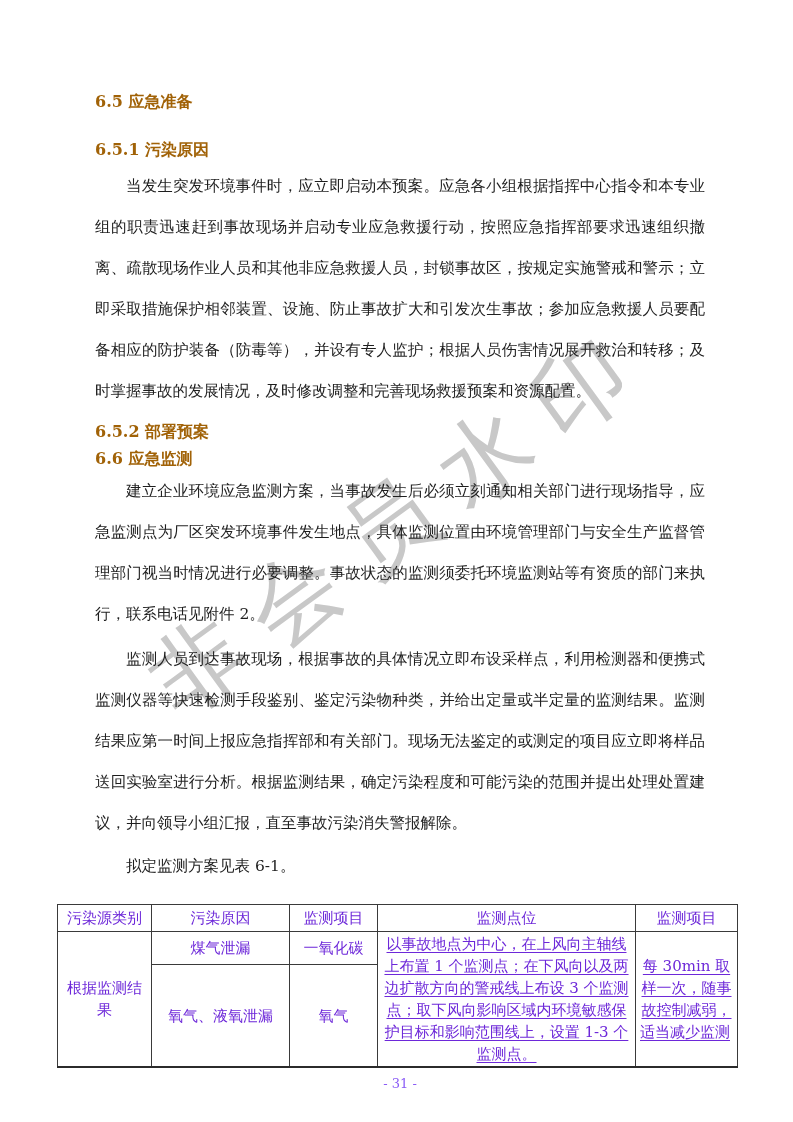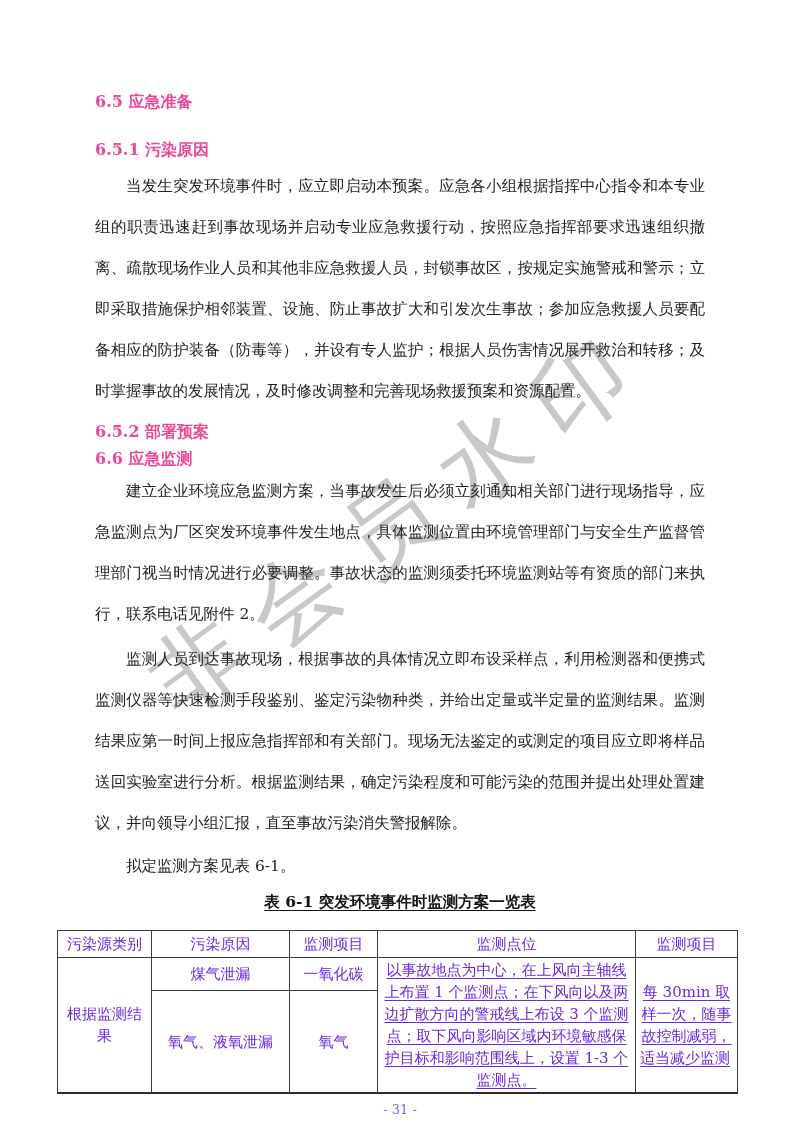--- a/index.html
+++ b/index.html
@@ -28,21 +28,21 @@
   .content{
     position:relative;
     z-index:1;
     padding:92px 88px 0 95px;
   }
   h1.sec, h2.sec{
     font-size:16px;
     line-height:20px;
     font-weight:bold;
     margin:0;
-    color:#ec4899;
+    color:#a16207;
   }
   #h65{margin-bottom:28px;}
   #h651{margin-bottom:6px;}
   #h652{margin-top:10px;margin-bottom:7px;}
   #h66{margin-top:6px;margin-bottom:2px;}
   p.body{
     font-size:15.5px;
     line-height:41px;
     text-align:justify;
     text-indent:31px;
@@ -122,21 +122,20 @@
     <h2 class="sec" id="h651">6.5.1 污染原因</h2>
     <p class="body" id="p651">当发生突发环境事件时，应立即启动本预案。应急各小组根据指挥中心指令和本专业组的职责迅速赶到事故现场并启动专业应急救援行动，按照应急指挥部要求迅速组织撤离、疏散现场作业人员和其他非应急救援人员，封锁事故区，按规定实施警戒和警示；立即采取措施保护相邻装置、设施、防止事故扩大和引发次生事故；参加应急救援人员要配备相应的防护装备（防毒等），并设有专人监护；根据人员伤害情况展开救治和转移；及时掌握事故的发展情况，及时修改调整和完善现场救援预案和资源配置。</p>
 
     <h2 class="sec" id="h652">6.5.2 部署预案</h2>
 
     <h1 class="sec" id="h66">6.6 应急监测</h1>
     <p class="body" id="p661">建立企业环境应急监测方案，当事故发生后必须立刻通知相关部门进行现场指导，应急监测点为厂区突发环境事件发生地点，具体监测位置由环境管理部门与安全生产监督管理部门视当时情况进行必要调整。事故状态的监测须委托环境监测站等有资质的部门来执行，联系电话见附件 2。</p>
     <p class="body" id="p662">监测人员到达事故现场，根据事故的具体情况立即布设采样点，利用检测器和便携式监测仪器等快速检测手段鉴别、鉴定污染物种类，并给出定量或半定量的监测结果。监测结果应第一时间上报应急指挥部和有关部门。现场无法鉴定的或测定的项目应立即将样品送回实验室进行分析。根据监测结果，确定污染程度和可能污染的范围并提出处理处置建议，并向领导小组汇报，直至事故污染消失警报解除。</p>
     <p class="body" id="p663">拟定监测方案见表 6-1。</p>
 
-    <div class="table-title">表 6-1 突发环境事件时监测方案一览表</div>
 
     <table class="monitor">
       <colgroup>
         <col style="width:94px">
         <col style="width:138px">
         <col style="width:88px">
         <col style="width:258px">
         <col style="width:102px">
       </colgroup>
       <tbody>

